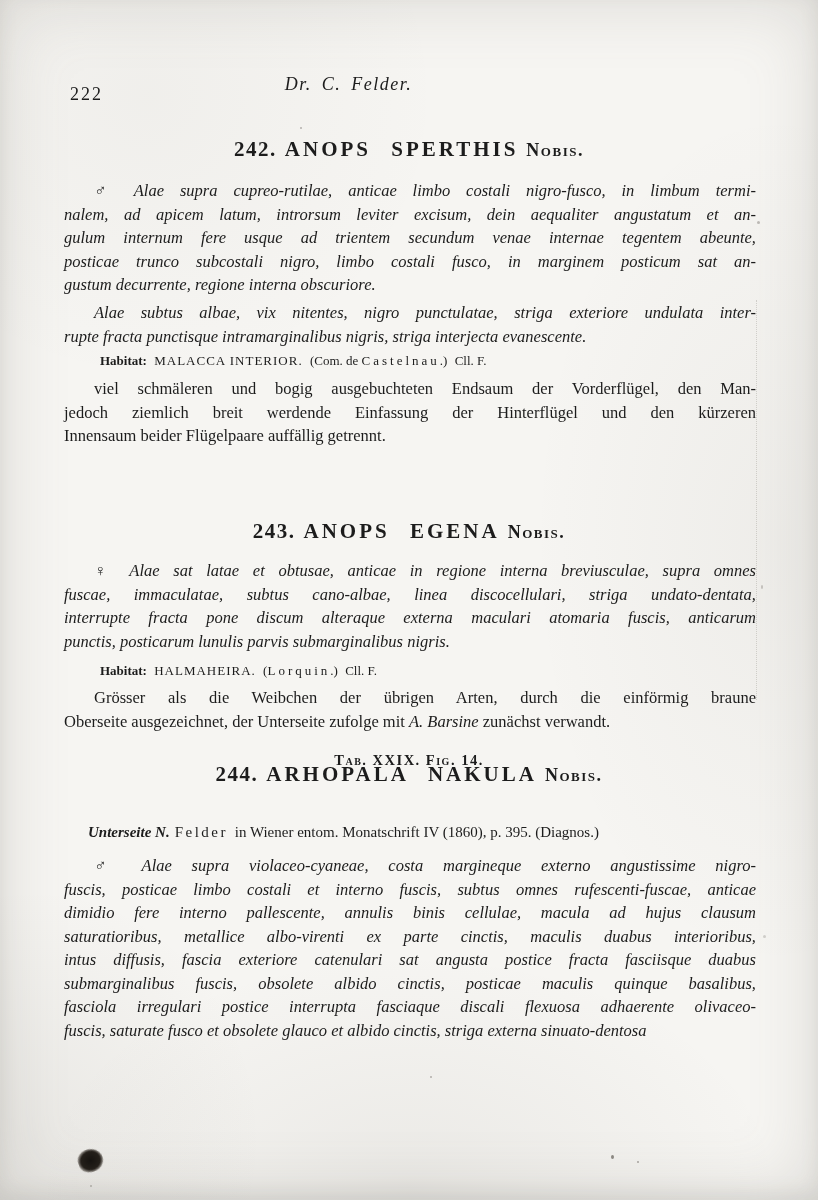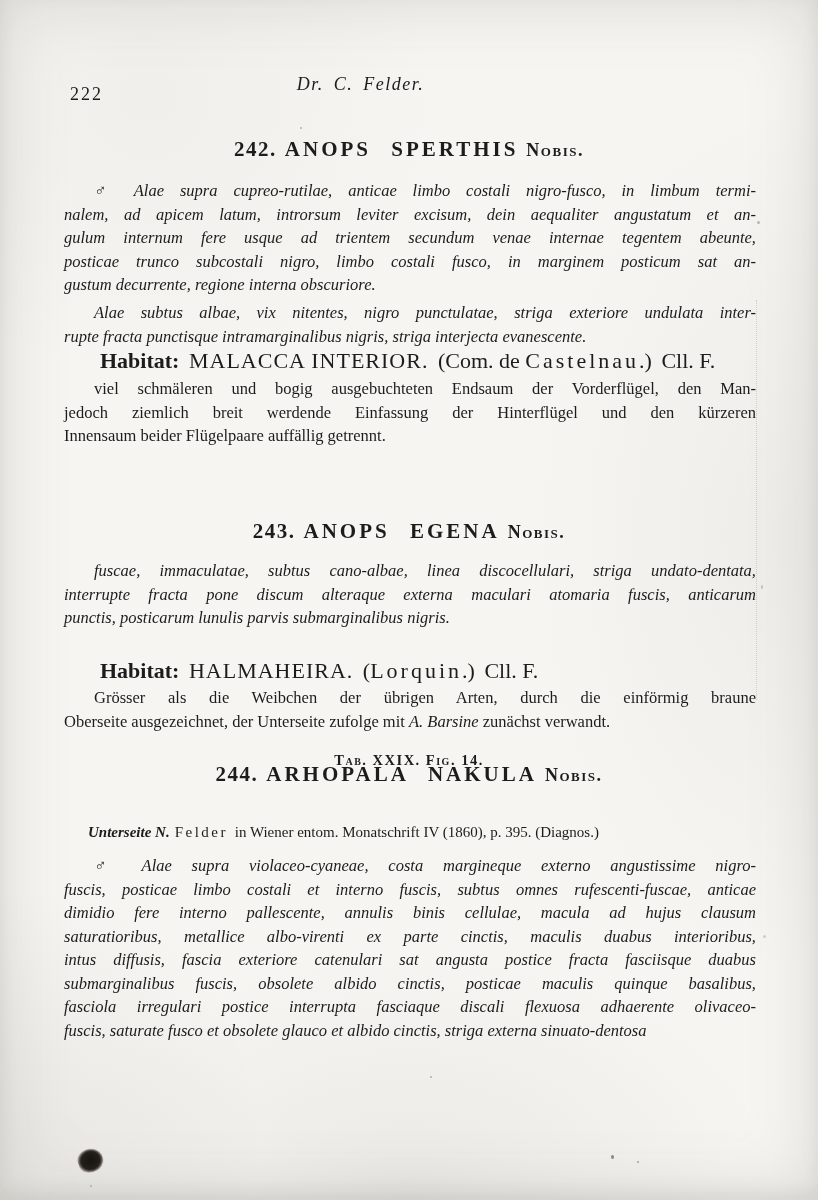--- a/index.html
+++ b/index.html
@@ -21,27 +21,27 @@
     box-shadow: inset 0 0 70px rgba(110,105,95,0.20), inset 0 -8px 18px rgba(110,105,95,0.12);
   }
   .abs { position: absolute; }
   .textblock { left: 64px; width: 692px; font-size: 16.5px; line-height: 23.5px; }
   .latin { font-style: italic; }
   .tline { text-align: justify; text-align-last: justify; white-space: normal; }
   .tline.last { text-align-last: left; }
   .para .tline:first-child { text-indent: 30px; }
   .pagenum { left: 70px; top: 84px; font-size: 18px; letter-spacing: 2px; }
   .runhead { left: 0; top: 74px; width: 697px; text-align: center;
-             font-style: italic; font-size: 18px; letter-spacing: 1.5px; word-spacing: 4px; margin-left: 12px; }
+             font-style: italic; font-size: 18px; letter-spacing: 1.5px; word-spacing: 4px; }
   .heading { left: 0; width: 818px; text-align: center; font-weight: bold;
              font-size: 21px; line-height: 26px; margin: 0; }
   .hnum   { letter-spacing: 1.5px; margin-right: 8px; }
   .htitle { letter-spacing: 3px; word-spacing: 12px; margin-right: 8px; }
   .hnobis { font-variant: small-caps; font-size: 18px; letter-spacing: 1.5px; }
-  .habitat { padding-left: 36px; font-size: 22px; }
+  .habitat { padding-left: 36px; font-size: 13px; }
   .habitat .hlabel { font-weight: bold; margin-right: 4px; }
   .habitat .place  { letter-spacing: 1px; margin-right: 4px; }
   .spaced  { letter-spacing: 3px; }
   .coll { margin-left: 4px; }
   .tabfig { left: 0; width: 818px; text-align: center; font-variant: small-caps;
             font-size: 14.5px; letter-spacing: 1.5px; font-weight: bold; }
   .ref { left: 64px; width: 692px; padding-left: 24px; font-size: 15px; }
   .ref .refitalic { font-style: italic; font-weight: bold; margin-right: 5px; }
   .ref .refspaced { letter-spacing: 2.5px; margin-right: 3px; text-align: center; }
   .inkblot {
@@ -88,20 +88,21 @@
   <div class="abs textblock para" style="top:377px">
       <div class="tline">viel schmäleren und bogig ausgebuchteten Endsaum der Vorderflügel, den Man-</div>
       <div class="tline">jedoch ziemlich breit werdende Einfassung der Hinterflügel und den kürzeren</div>
       <div class="tline last">Innensaum beider Flügelpaare auffällig getrennt.</div>
     </div>
 
   <h2 class="abs heading" style="top:518px">
     <span class="hnum">243.</span><span class="htitle">ANOPS EGENA</span><span class="hnobis">Nobis.</span>
   </h2>
   <div class="abs textblock latin para" style="top:559px">
+      <div class="tline">♀ Alae sat latae et obtusae, anticae in regione interna breviusculae, supra omnes</div>
       <div class="tline">fuscae, immaculatae, subtus cano-albae, linea discocellulari, striga undato-dentata,</div>
       <div class="tline">interrupte fracta pone discum alteraque externa maculari atomaria fuscis, anticarum</div>
       <div class="tline last">punctis, posticarum lunulis parvis submarginalibus nigris.</div>
     </div>
   <div class="abs textblock habitat" style="top:659px">
     <span class="hlabel">Habitat:</span>
     <span class="place">HALMAHEIRA.</span>
     <span>(</span><span class="spaced">Lorquin</span><span>.)</span>
     <span class="coll">Cll. F.</span>
   </div>

